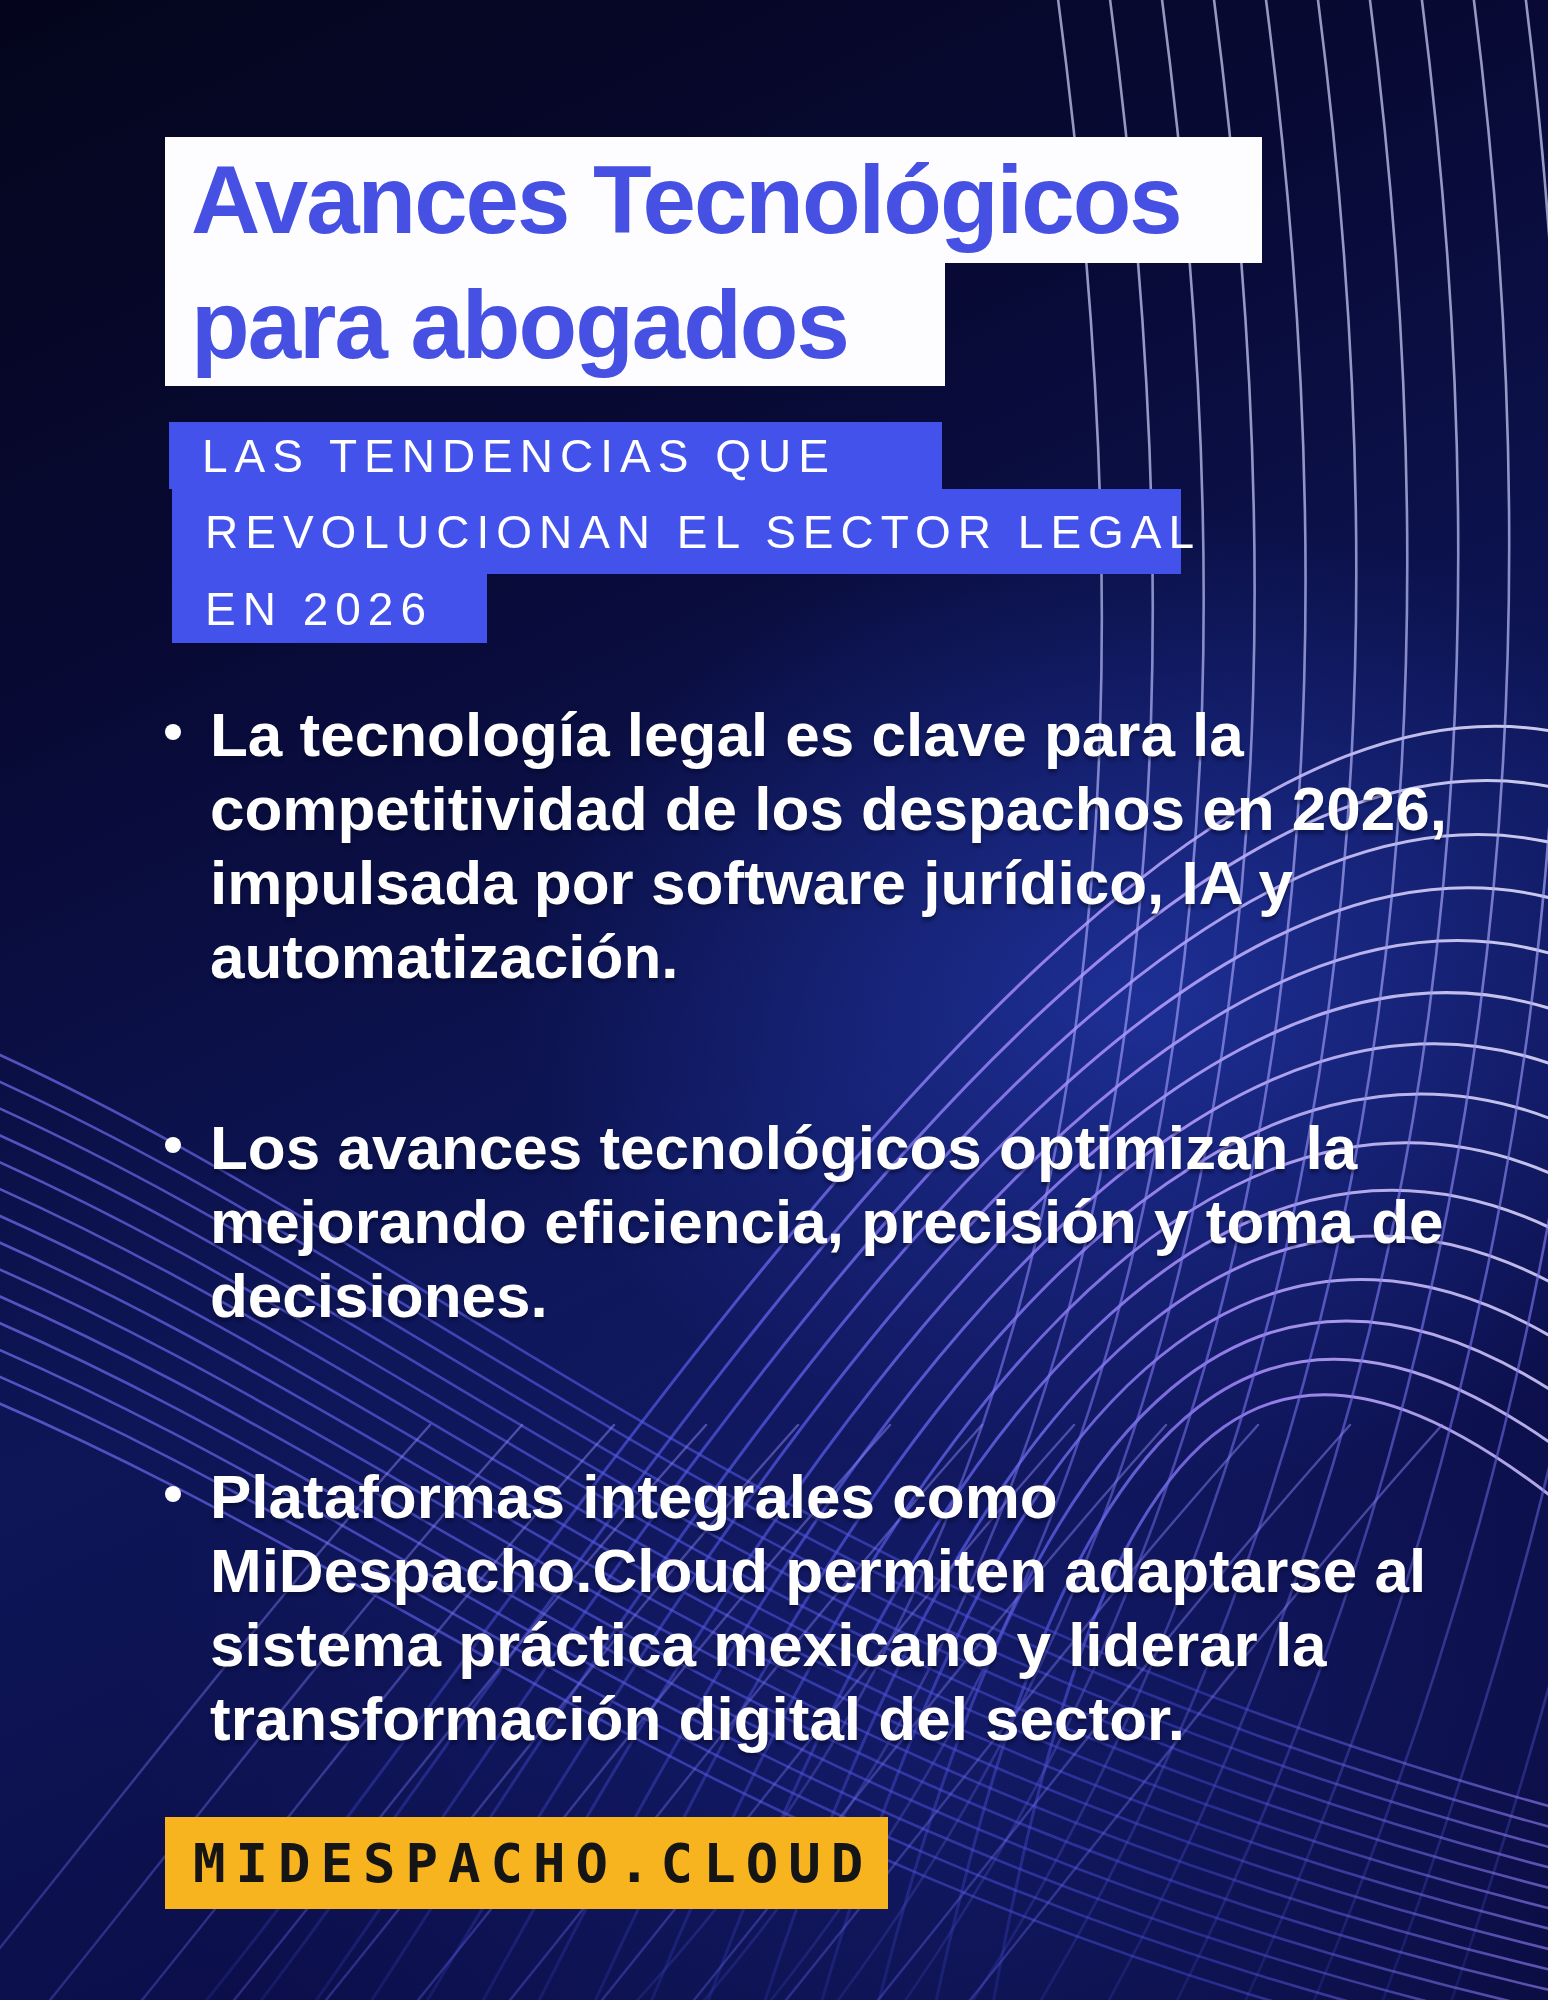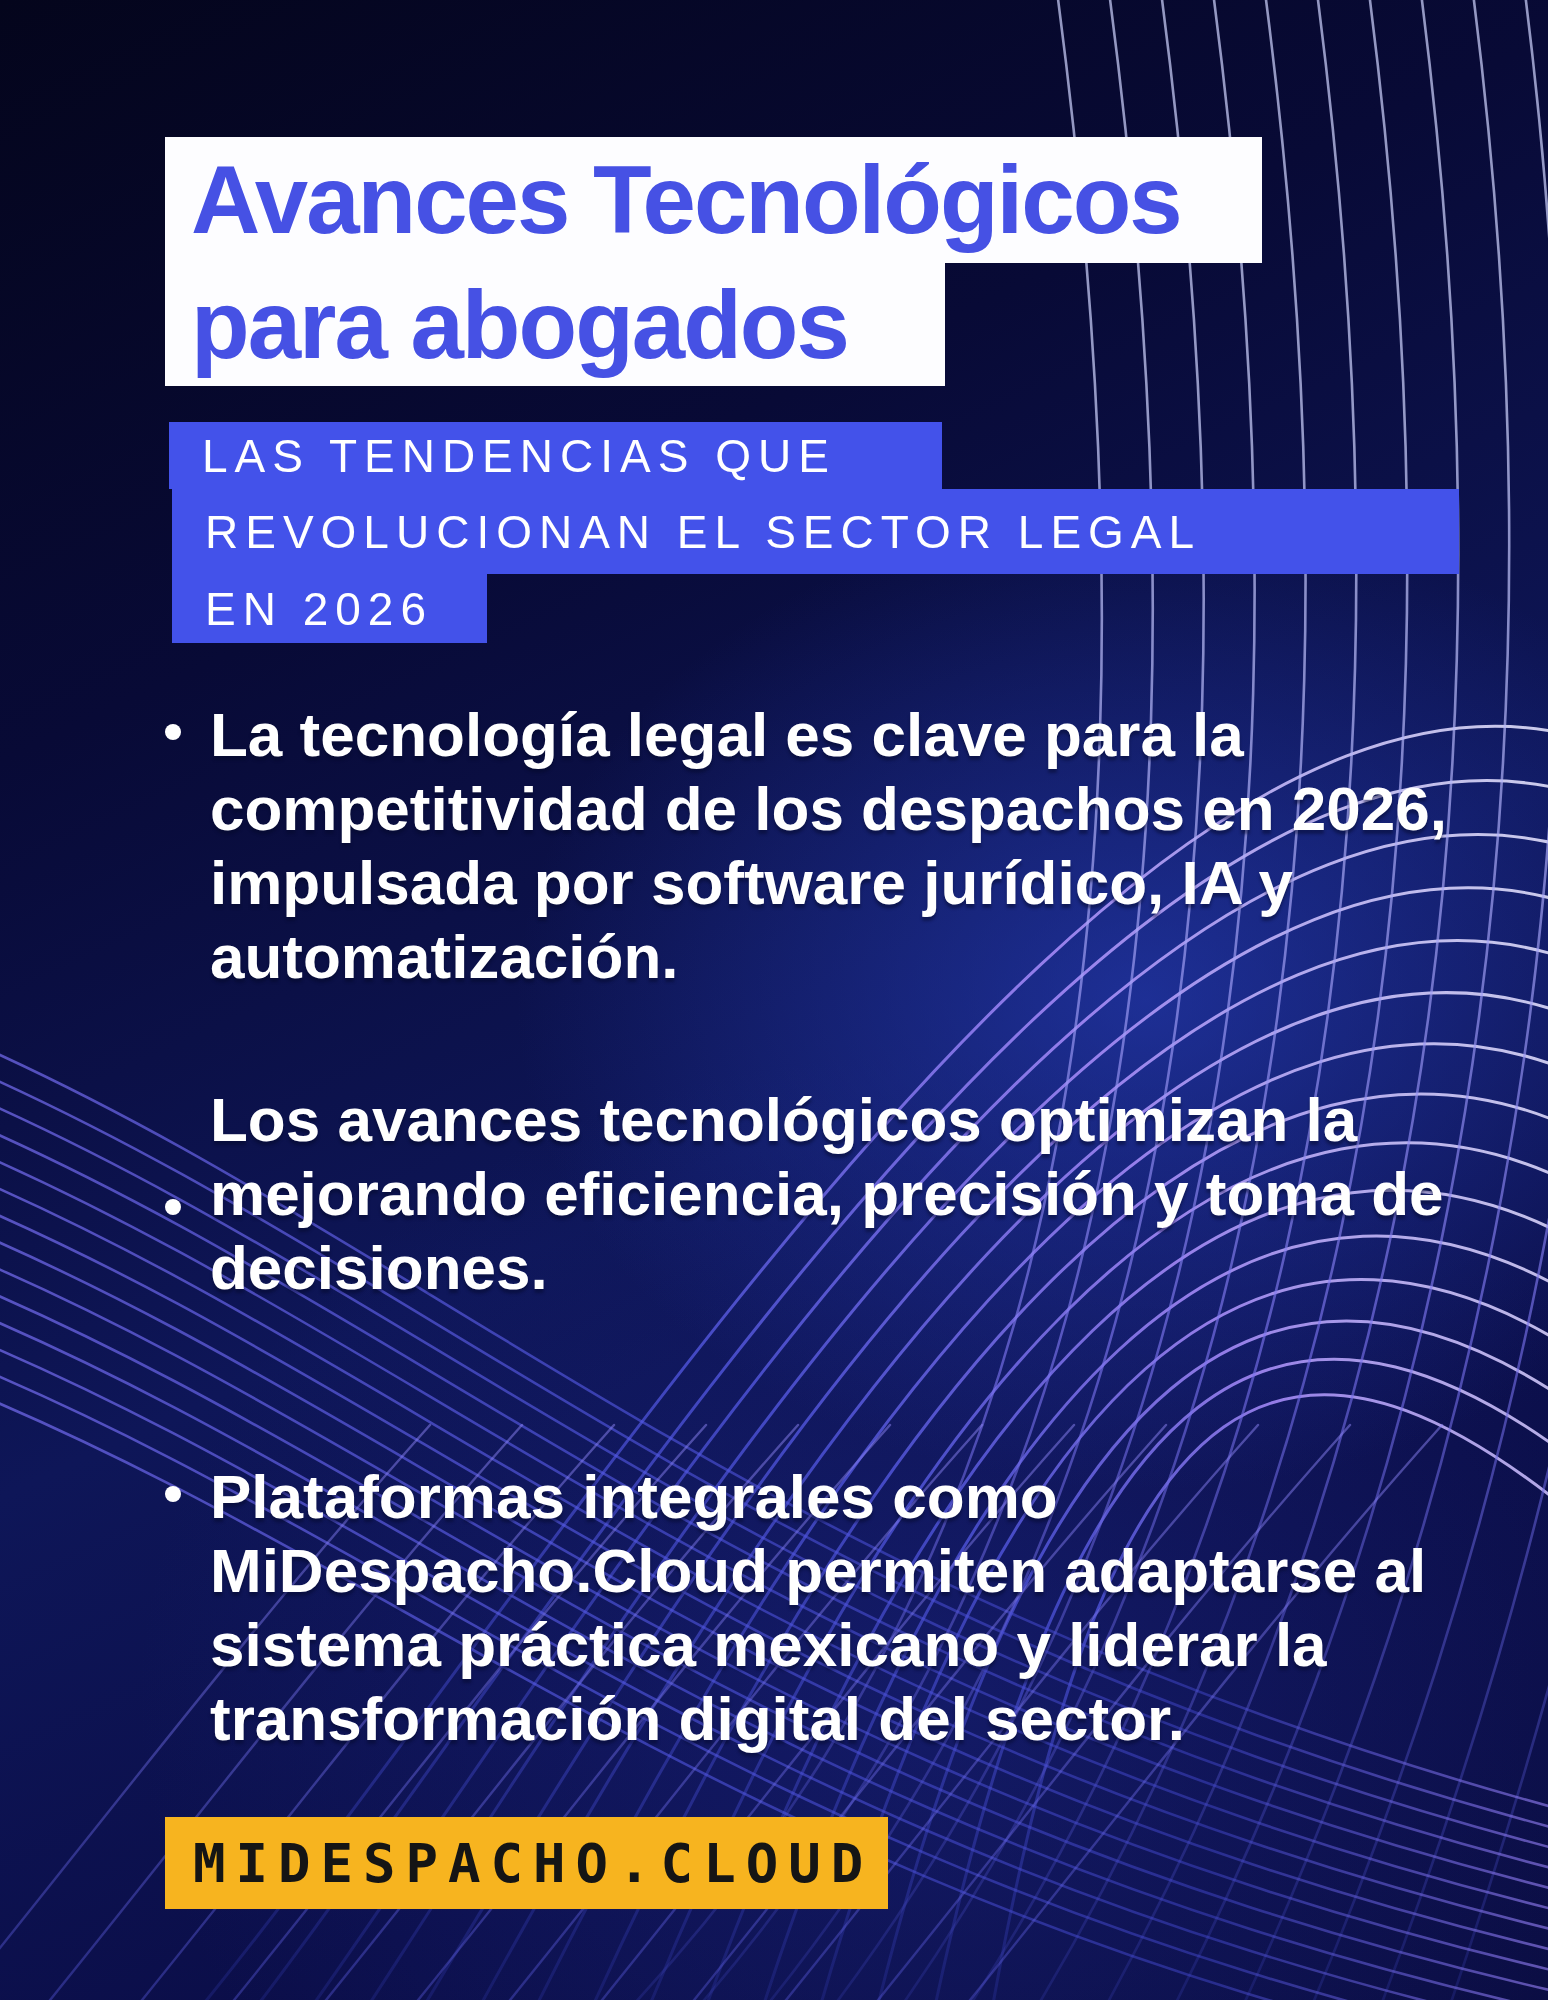--- a/index.html
+++ b/index.html
@@ -133,38 +133,38 @@
   <div class="layer title-box" style="left:165px;top:137px;width:1097px;height:126px;">
     <span>Avances Tecnológicos</span>
   </div>
   <div class="layer title-box" style="left:165px;top:263px;width:780px;height:123px;">
     <span>para abogados</span>
   </div>
 
   <div class="layer sub-box" style="left:169px;top:422px;width:773px;height:67px;">
     <span>LAS TENDENCIAS QUE</span>
   </div>
-  <div class="layer sub-box" style="left:172px;top:489px;width:1287px;height:85px;text-align:center;">
+  <div class="layer sub-box" style="left:172px;top:489px;width:1009px;height:85px;text-align:center;">
     <span>REVOLUCIONAN EL SECTOR LEGAL</span>
   </div>
   <div class="layer sub-box" style="left:172px;top:574px;width:315px;height:69px;">
     <span>EN 2026</span>
   </div>
 
   <div class="bullet" style="left:165px;top:698px;">
     <div class="dot"></div>
     <div class="lines">
       <div>La tecnología legal es clave para la</div>
       <div>competitividad de los despachos en 2026,</div>
       <div>impulsada por software jurídico, IA y</div>
       <div>automatización.</div>
     </div>
   </div>
 
-  <div class="bullet" style="left:165px;top:1083px;align-items:center;">
+  <div class="bullet" style="left:165px;top:1111px;">
     <div class="dot"></div>
     <div class="lines">
       <div>Los avances tecnológicos optimizan la</div>
       <div>mejorando eficiencia, precisión y toma de</div>
       <div>decisiones.</div>
     </div>
   </div>
 
   <div class="bullet" style="left:165px;top:1460px;">
     <div class="dot"></div>

